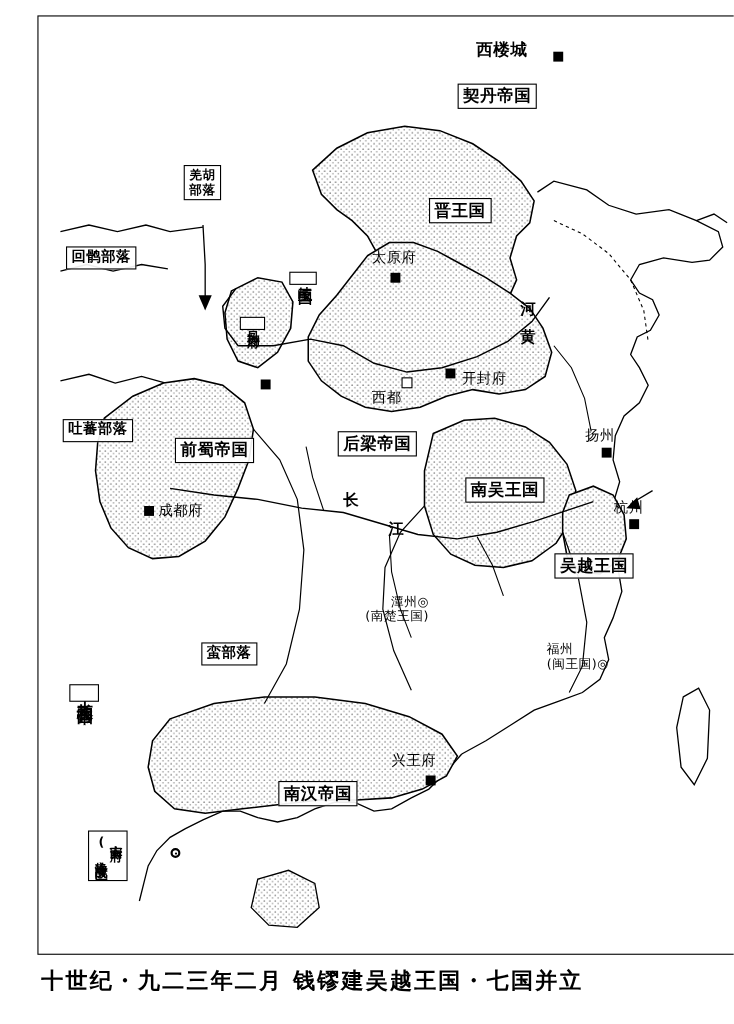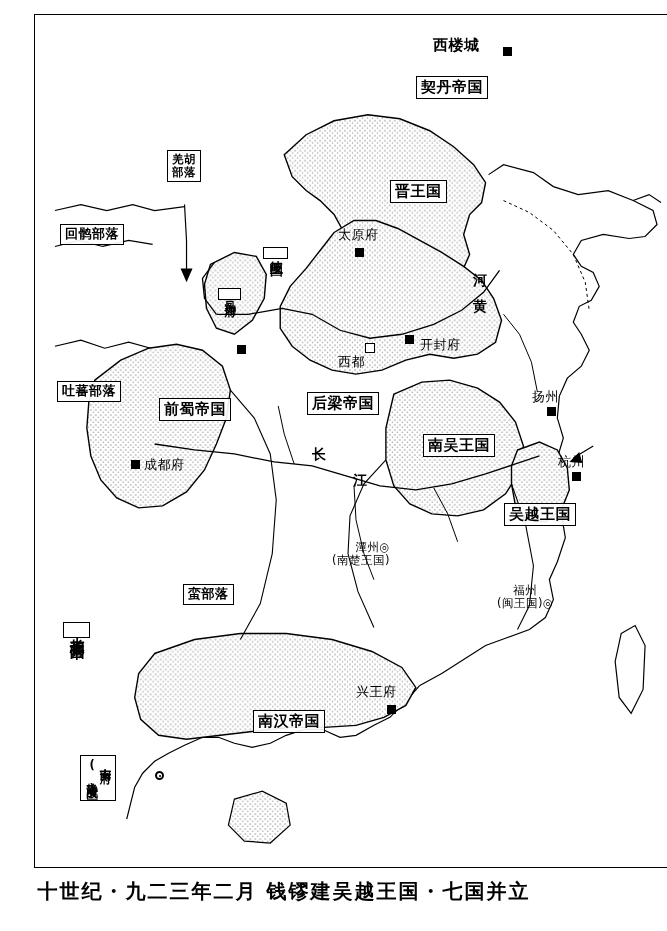--- a/index.html
+++ b/index.html
@@ -245,21 +245,21 @@
     <div class="lbl boxed big" style="left:272px;top:377px">后梁帝国</div>
     <div class="lbl plain" style="left:385px;top:323px">开封府</div>
     <div class="lbl plain" style="left:303px;top:340px">西都</div>
     <div class="lbl plain" style="left:303px;top:213px">太原府</div>
     <div class="lbl boxed big" style="left:388px;top:419px">南吴王国</div>
     <div class="lbl boxed big" style="left:469px;top:488px">吴越王国</div>
     <div class="lbl plain" style="left:497px;top:375px">扬州</div>
     <div class="lbl plain" style="left:523px;top:440px">杭州</div>
     <div class="lbl plain small" style="left:297px;top:526px;text-align:right">潭州◎
 (南楚王国)</div>
-    <div class="lbl plain small" style="left:462px;top:569px;text-align:center">福州
+    <div class="lbl plain small" style="left:462px;top:569px;">福州
 (闽王国)◎</div>
     <div class="lbl boxed" style="left:148px;top:569px">蛮部落</div>
     <div class="lbl boxed vert big" style="left:28px;top:607px">大长和帝国</div>
     <div class="lbl boxed big" style="left:218px;top:695px">南汉帝国</div>
     <div class="lbl plain" style="left:321px;top:670px">兴王府</div>
     <div class="lbl boxed vert small" style="left:45px;top:740px">安南府
 (静海战区)</div>
     <div class="lbl plain" style="left:109px;top:443px">成都府</div>
 
     <div class="river-lbl" style="left:438px;top:257px">河</div>

